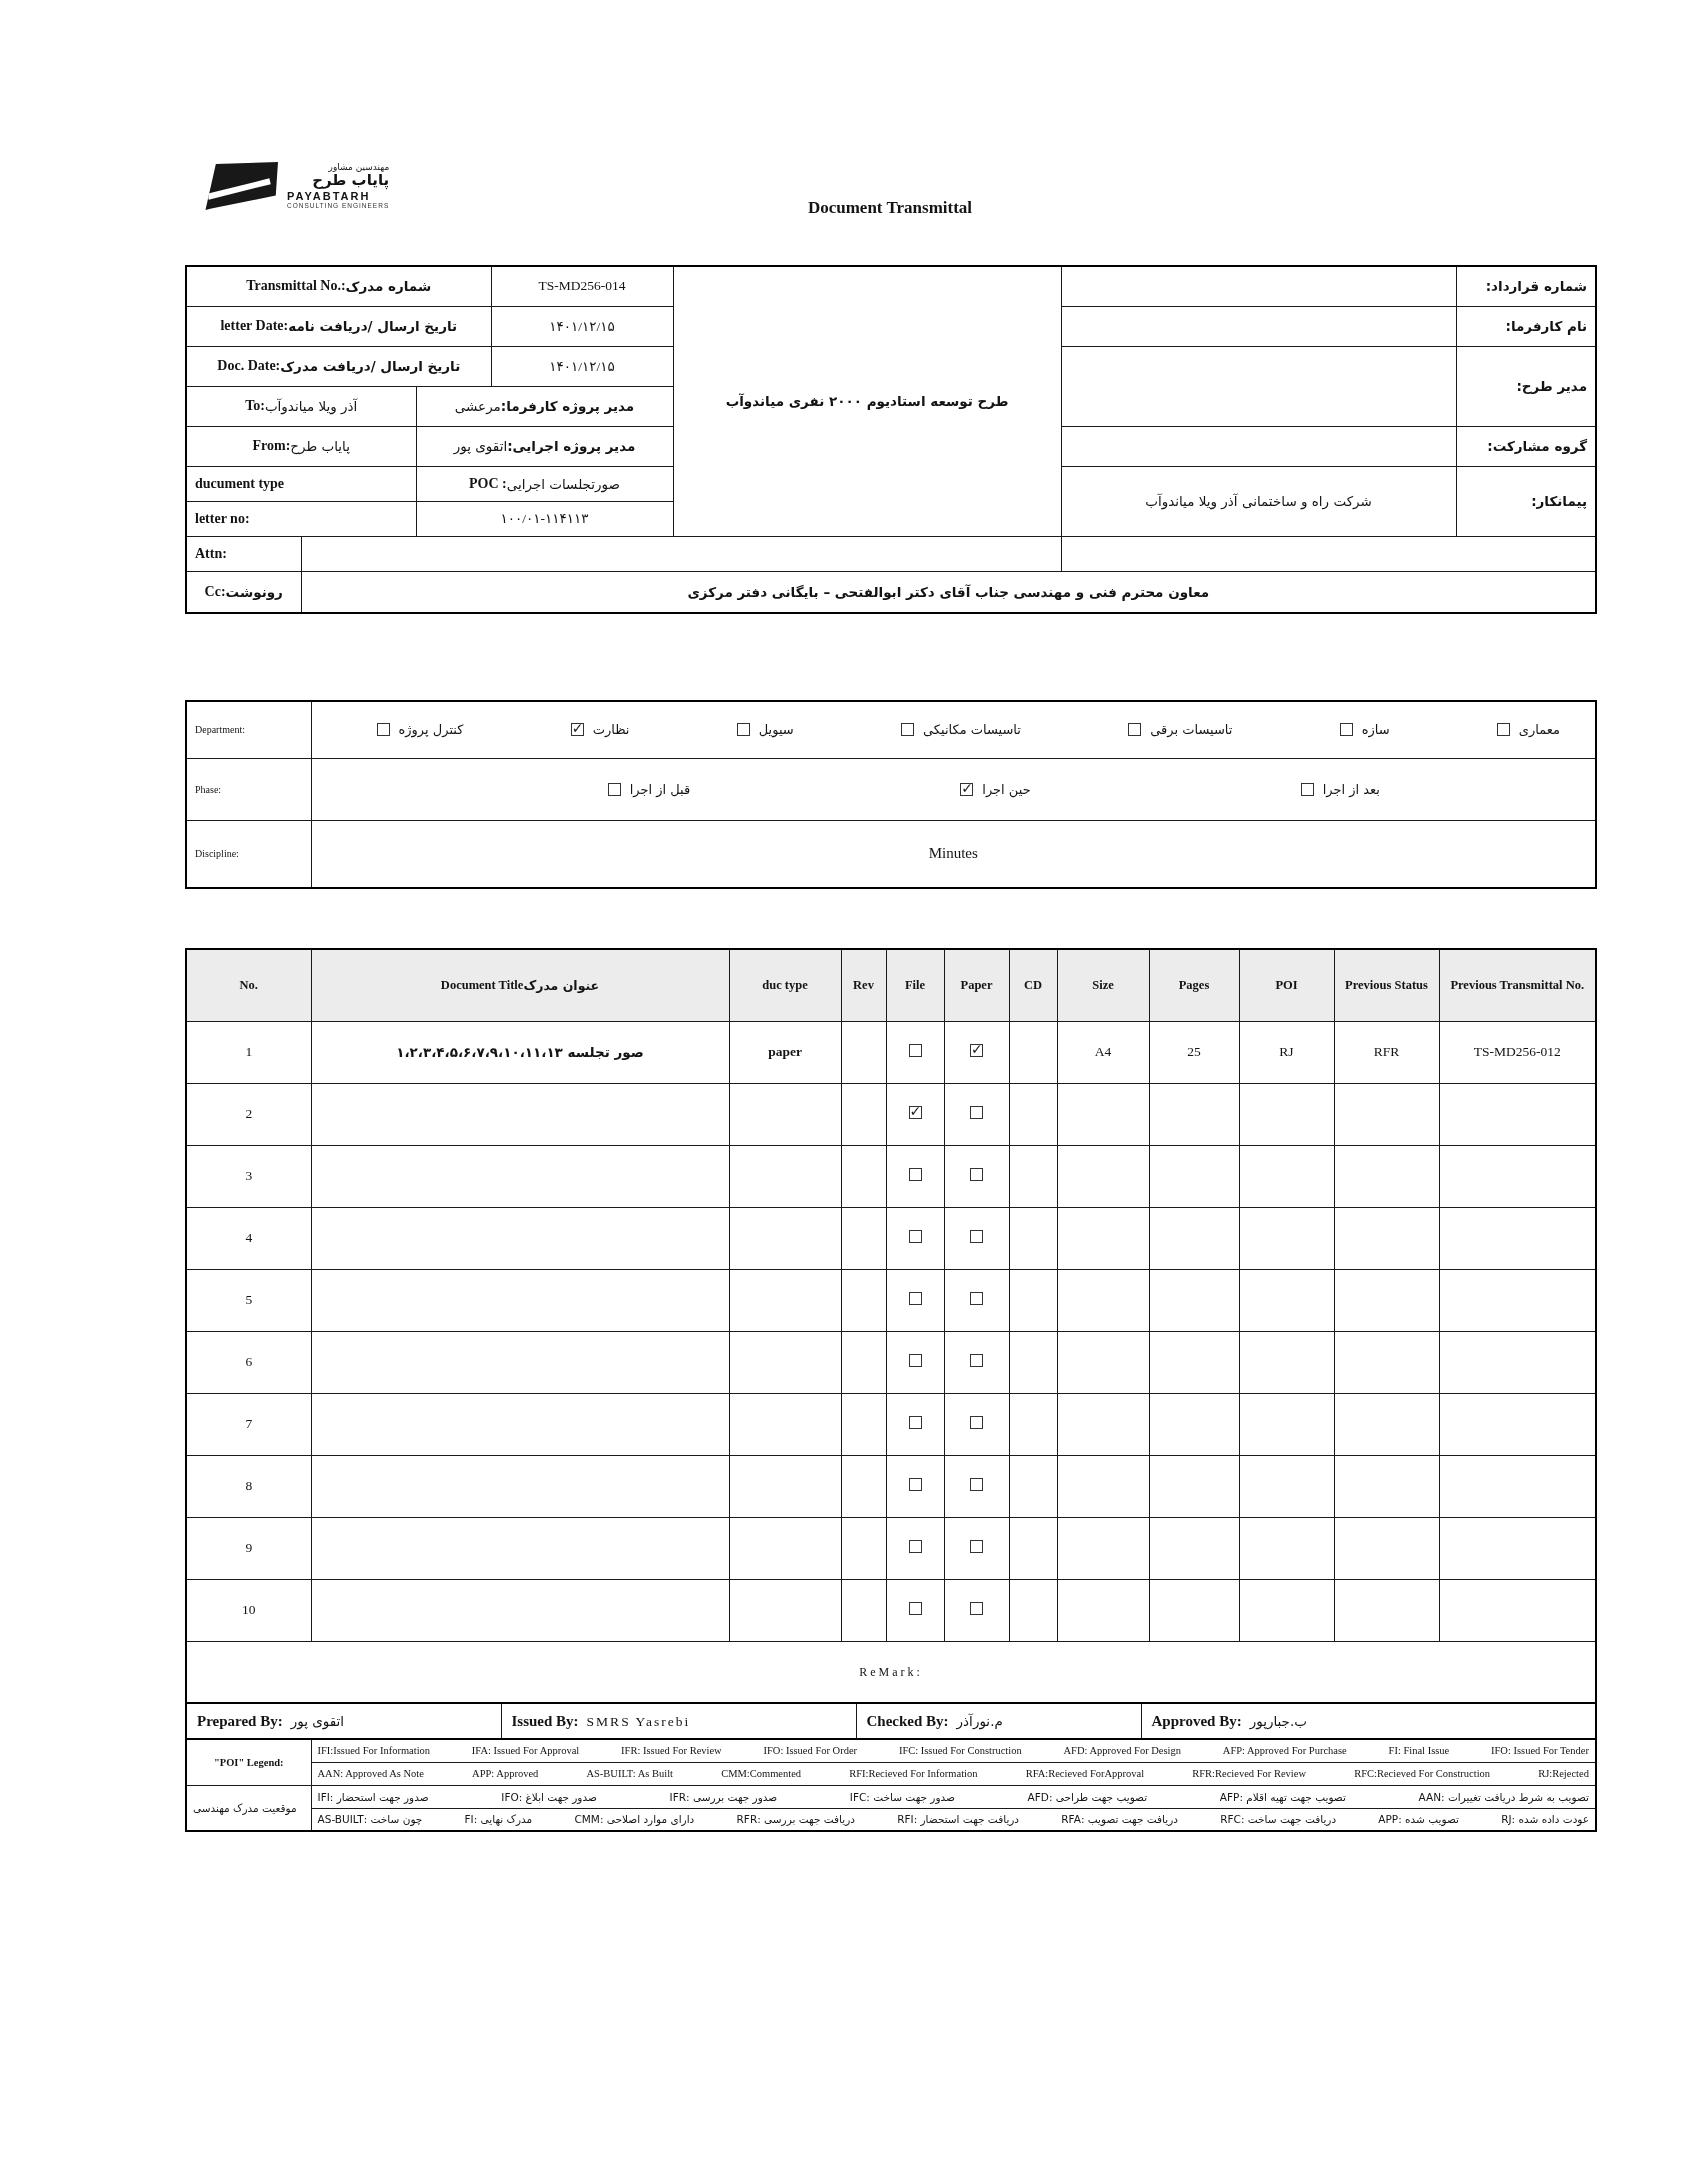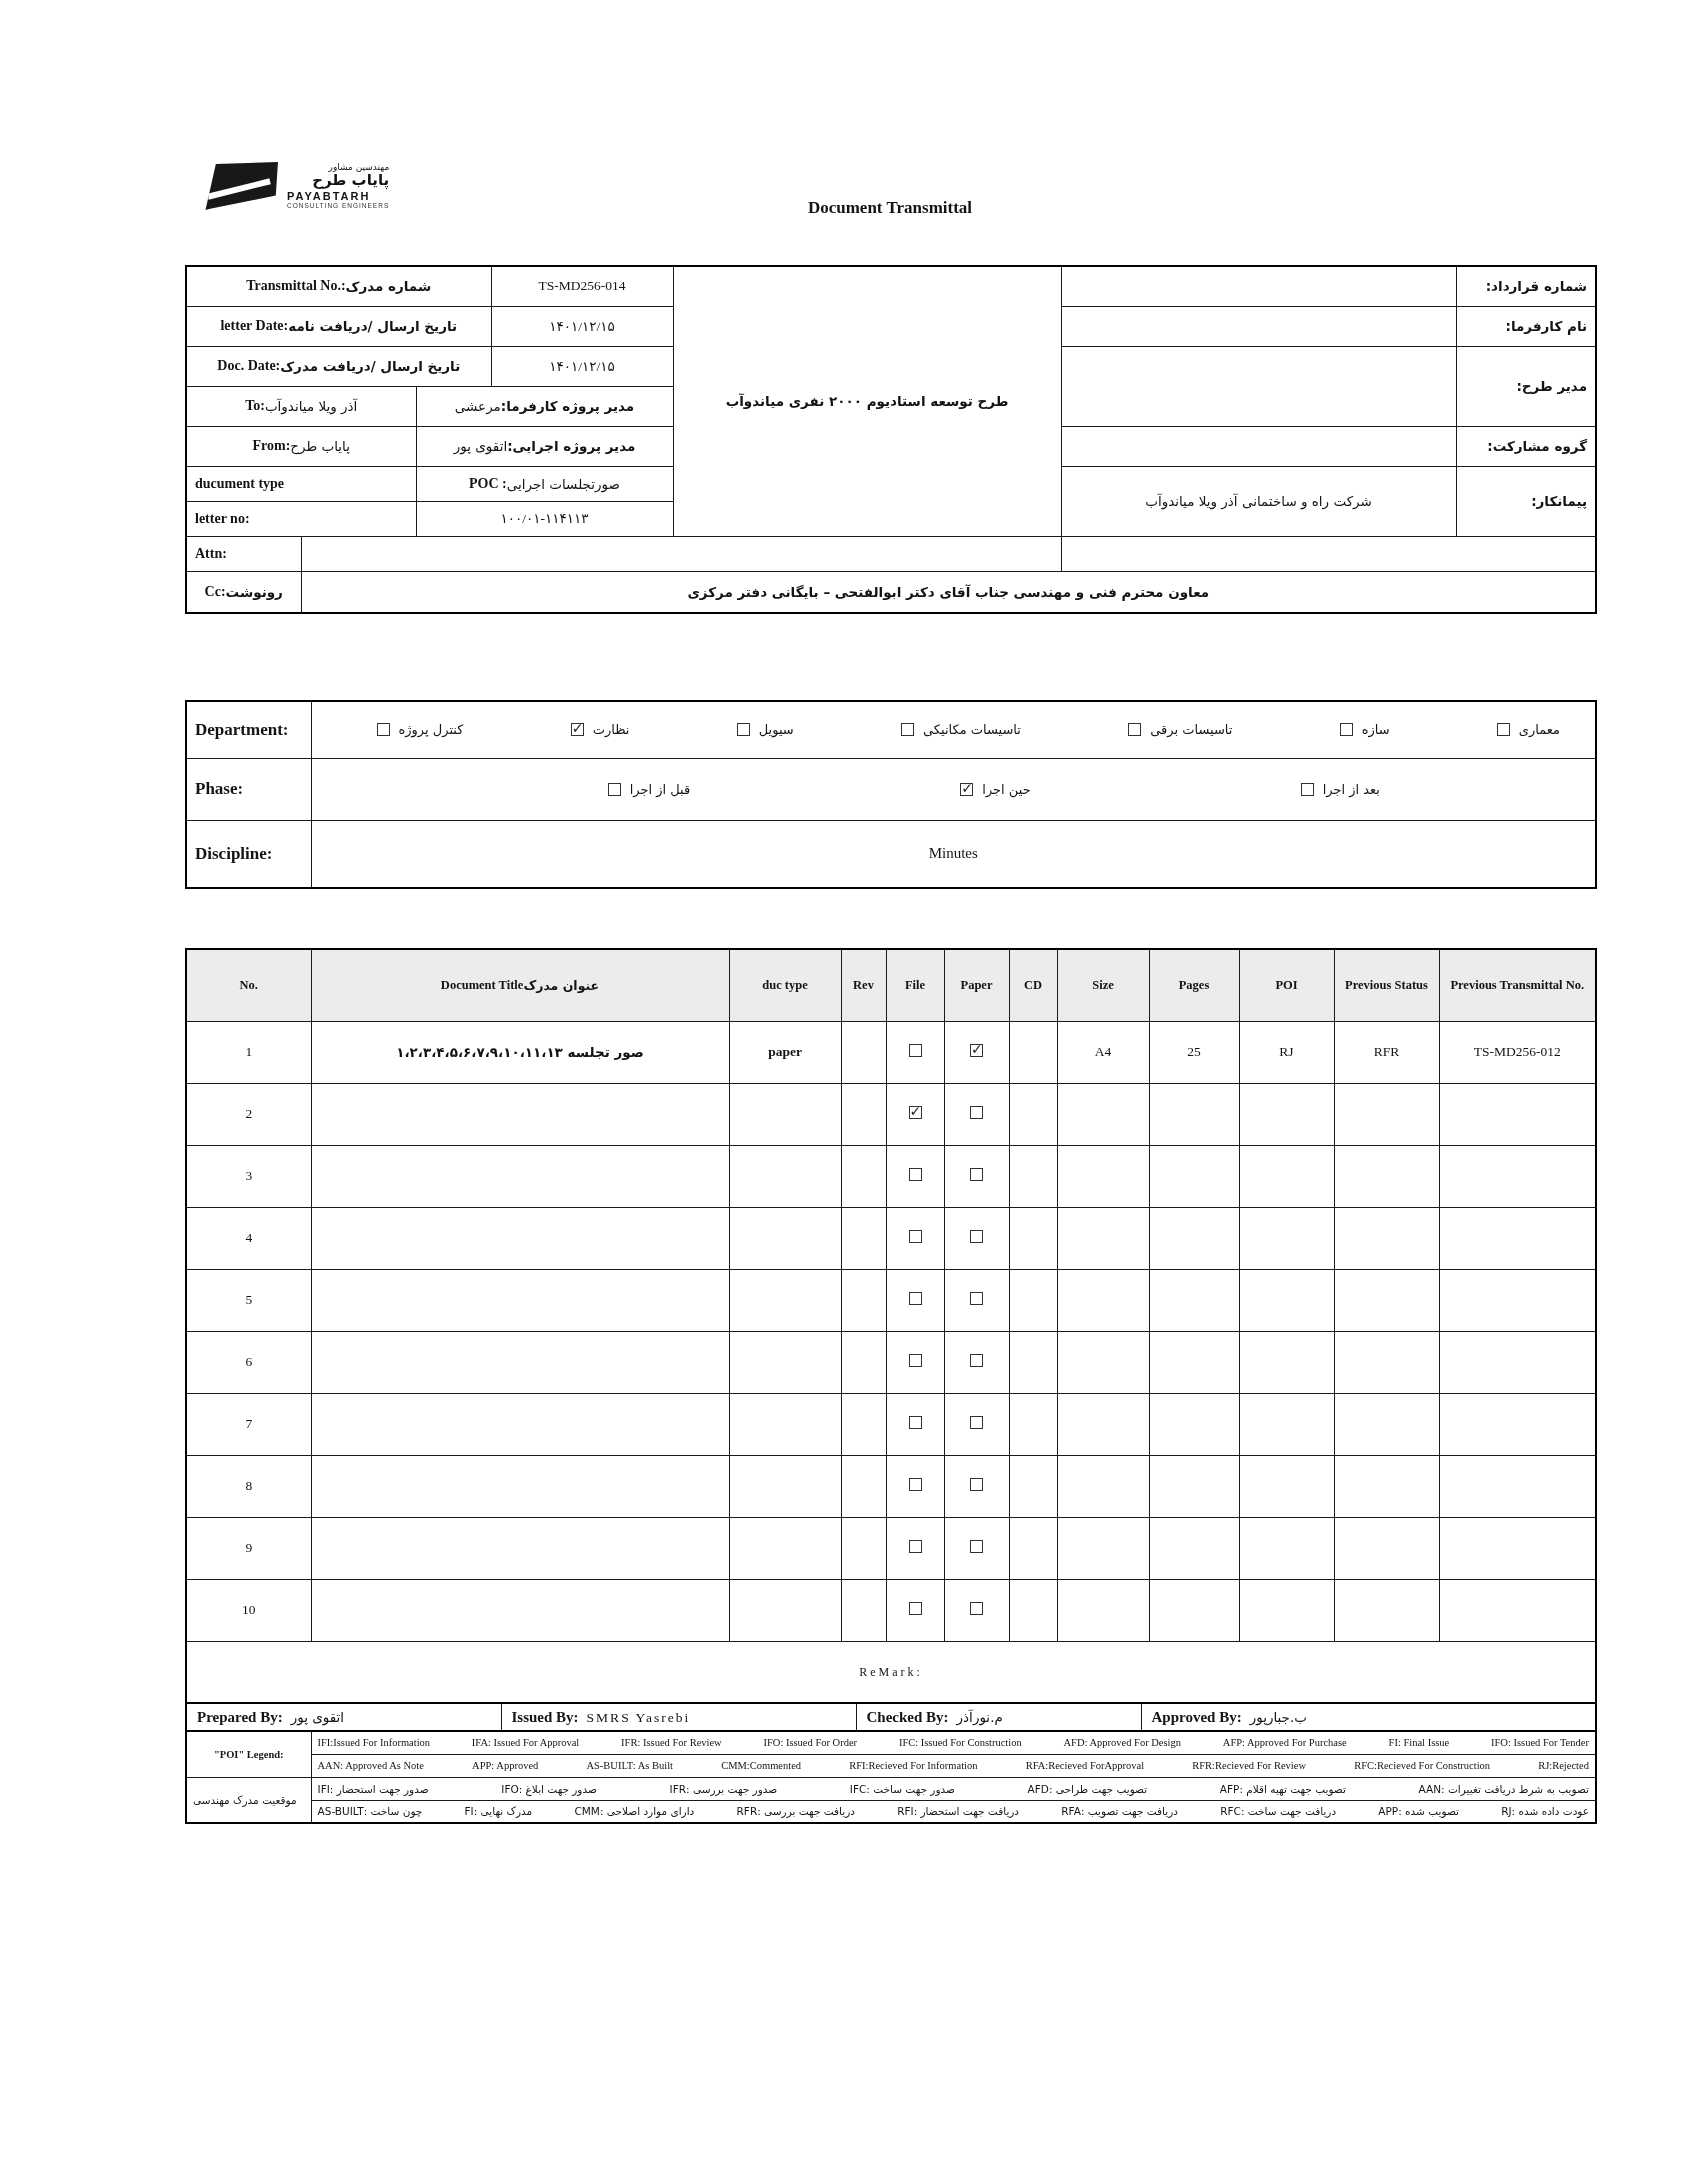--- a/index.html
+++ b/index.html
@@ -33,21 +33,21 @@
 .val{text-align:center;font-size:14px}
 .center-title{text-align:center;font-family:"DejaVu Sans",sans-serif;direction:rtl;
   font-weight:bold;font-size:18px;padding:0 20px}
 .rl{direction:rtl;text-align:right;font-family:"DejaVu Sans",sans-serif;font-weight:bold;font-size:13px}
 .rv{text-align:center;font-family:"DejaVu Sans",sans-serif;direction:rtl;font-size:13px}
 .cc-val{text-align:center;font-family:"DejaVu Sans",sans-serif;direction:rtl;font-weight:bold;font-size:14.5px}
 
 
 .dept-table{position:absolute;left:185px;top:700px;width:1410px;border:2px solid #000}
 tr.rh57{height:57px} tr.rh62{height:62px} tr.rh60{height:68px}
-.sec-label{font-weight:bold;font-size:17px;padding:4px 8px;vertical-align:middle}
+.sec-label{font-weight:normal;font-size:10px;padding:4px 8px;vertical-align:middle}
 .chk-cell{vertical-align:middle;padding:0}
 .chk-row{display:flex;direction:rtl;align-items:center;justify-content:space-between;padding:0 35px 0 65px}
 .chk-row.phase{justify-content:flex-start;gap:270px;padding:0 215px 0 0}
 .chk-group{display:inline-flex;direction:ltr;align-items:center;gap:9px}
 .cb{display:inline-block;width:13px;height:13px;border:1.5px solid #333;background:#fff;position:relative;flex:none}
 .cb.checked::after{content:"✓";position:absolute;left:0;top:-4px;font-size:14px;font-weight:bold;color:#222}
 .cb-label{font-family:"DejaVu Sans",sans-serif;direction:rtl;font-size:13px}
 .disc-val{text-align:center;font-size:15px;vertical-align:middle}
 
 
@@ -58,21 +58,21 @@
 .doc-table tbody tr{height:62px}
 .doc-table td{text-align:center;font-size:13.5px;vertical-align:middle;padding:2px 4px}
 .c-title{font-family:"DejaVu Sans",sans-serif;direction:rtl;font-weight:bold}
 .c-type{font-weight:bold;font-size:14px}
 .c-pt{font-size:12.5px}
 .remark-row{height:146px}
 .remark-cell{vertical-align:top;text-align:left;padding:8px 14px}
 .remark-label{font-size:12px;letter-spacing:3px}
 
 .sig-table{width:1410px;border:2px solid #000;margin-top:-2px}
-.sig-table tr{height:28px}
+.sig-table tr{height:36px}
 .sig-table td{padding:2px 10px;vertical-align:middle;white-space:nowrap}
 .sig-en{font-weight:bold;font-size:15px}
 .sig-val{font-family:"DejaVu Sans",sans-serif;font-size:13.5px;margin-left:8px}
 .ls{letter-spacing:2px;font-family:"Liberation Serif",serif}
 
 .legend-table{width:1410px;border:2px solid #000;margin-top:-2px}
 .legend-table tr{height:23px}
 .legend-table td{font-size:10.5px;padding:0 6px;vertical-align:middle}
 .legend-label{text-align:center;font-size:11px;font-weight:bold}
 .legend-label-fa{text-align:left;font-size:11px;direction:rtl;font-family:"DejaVu Sans",sans-serif}

